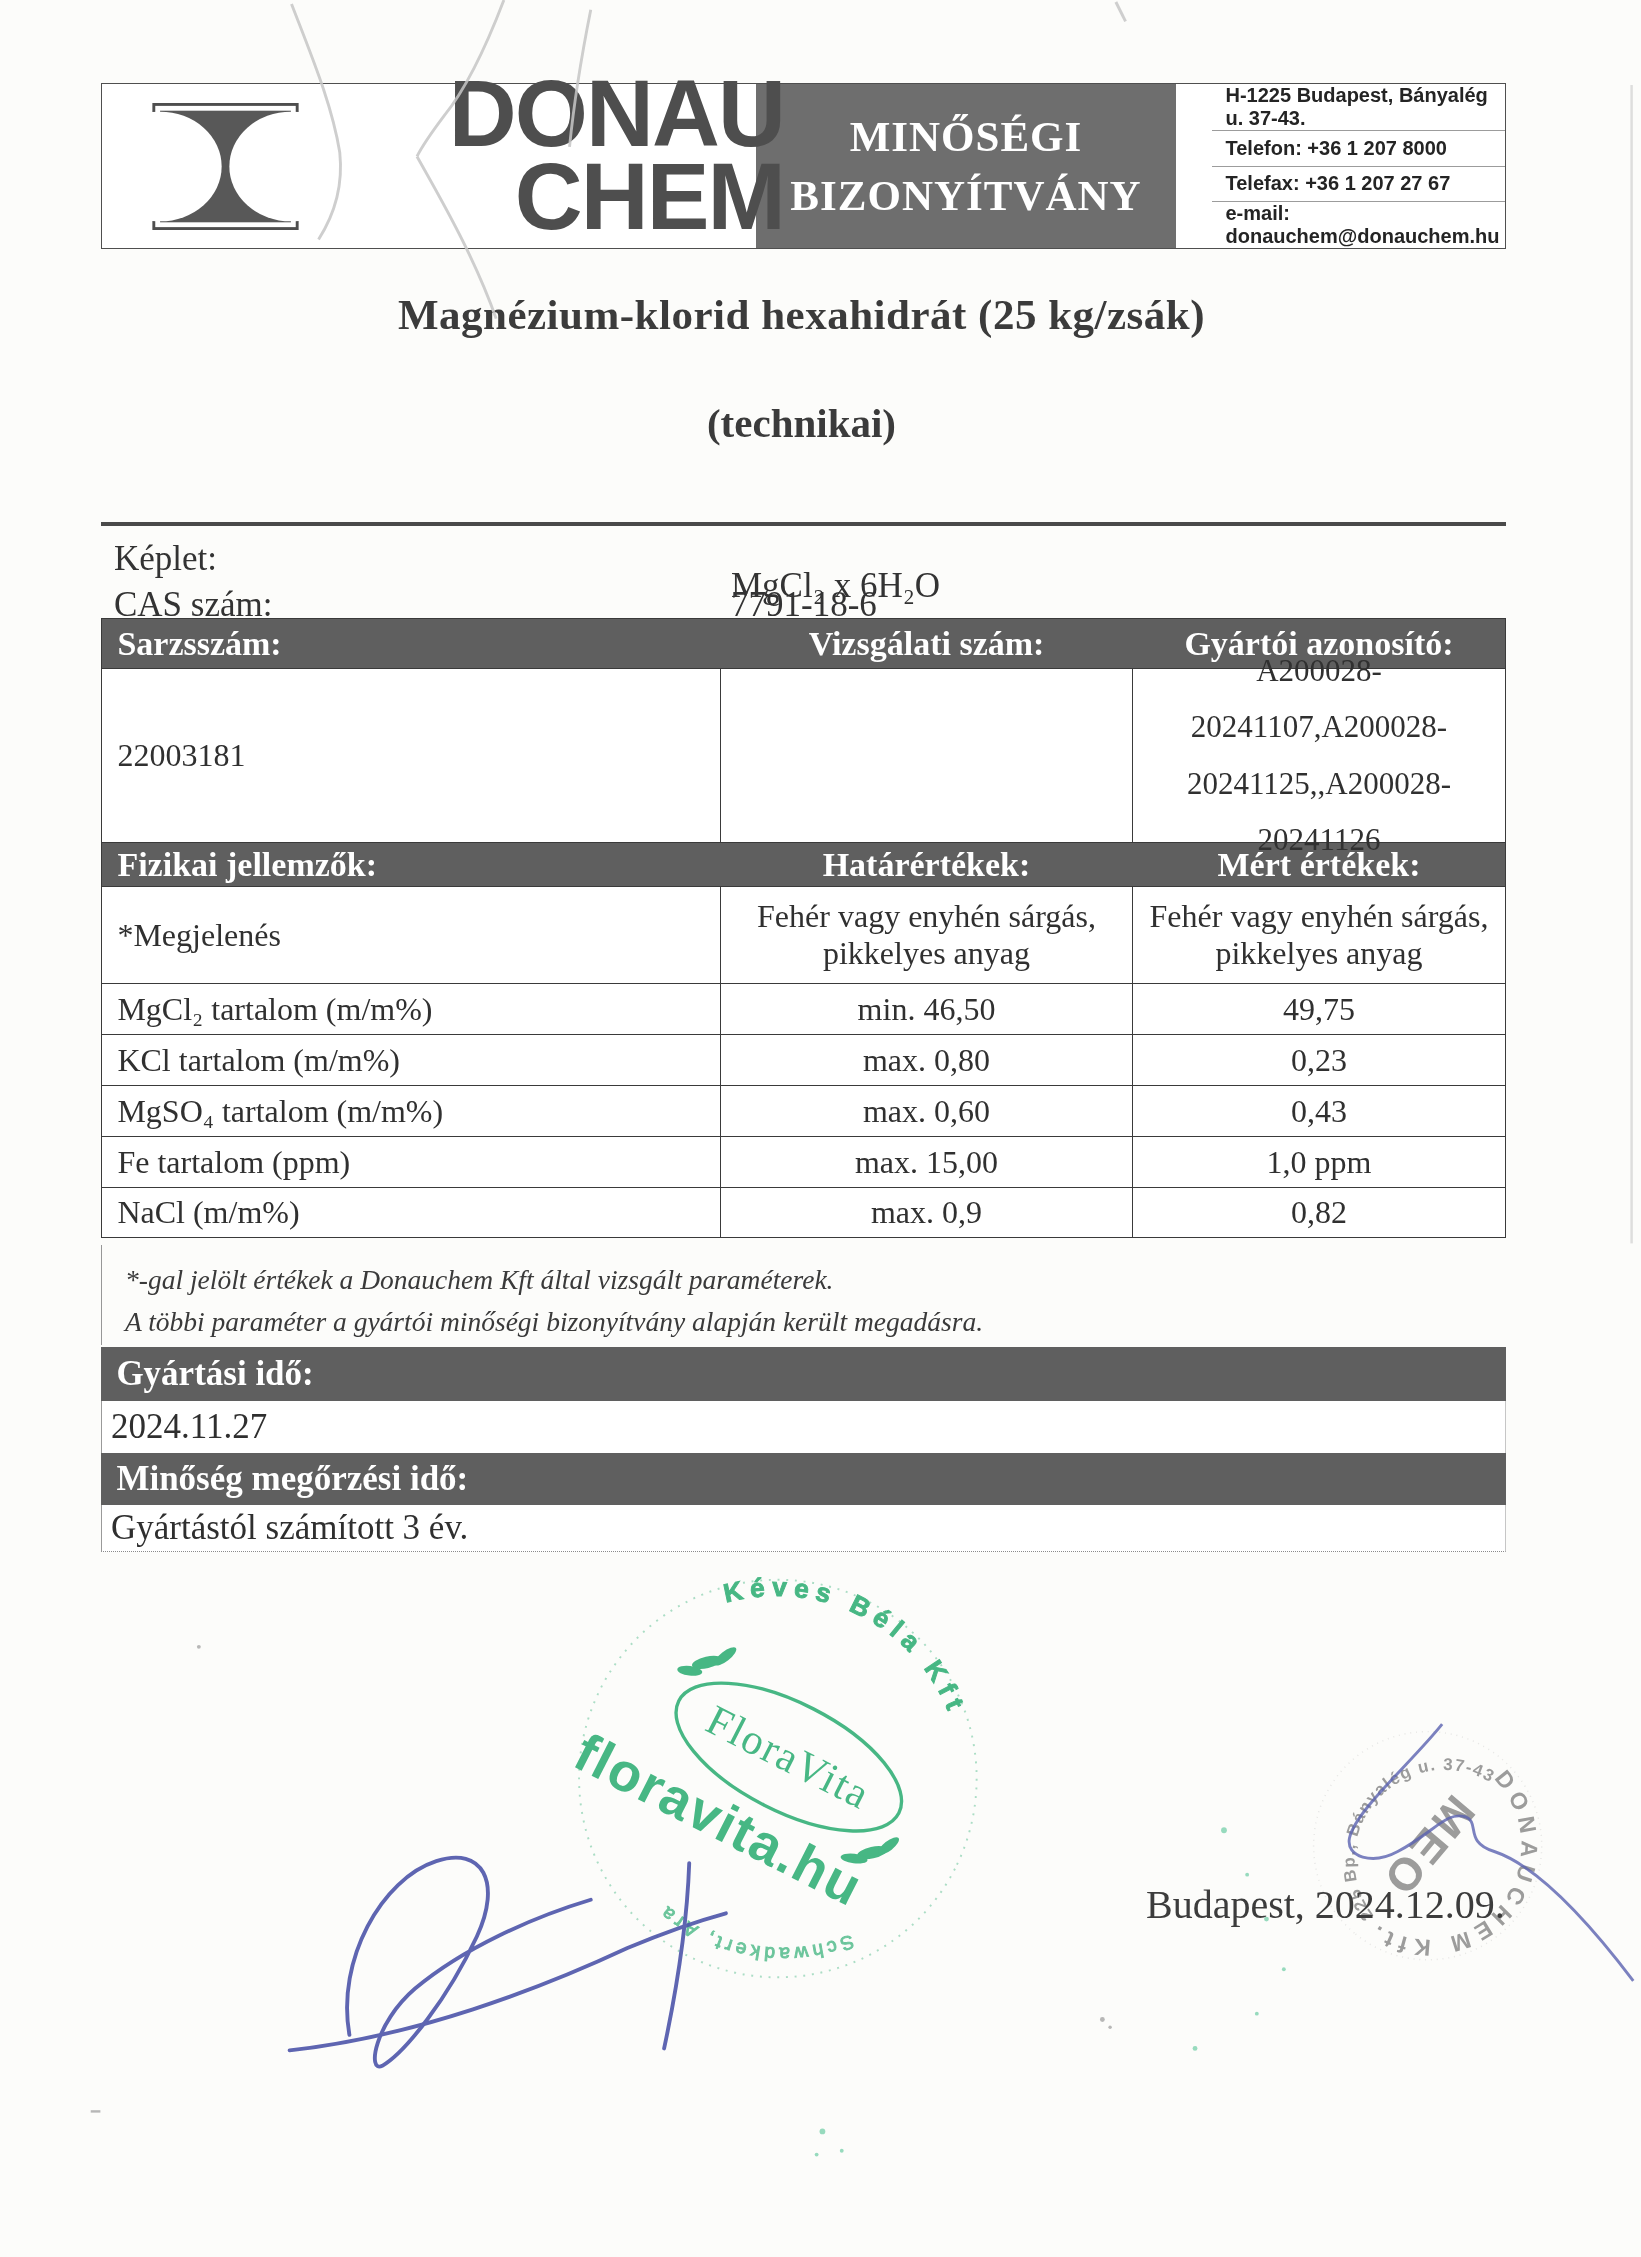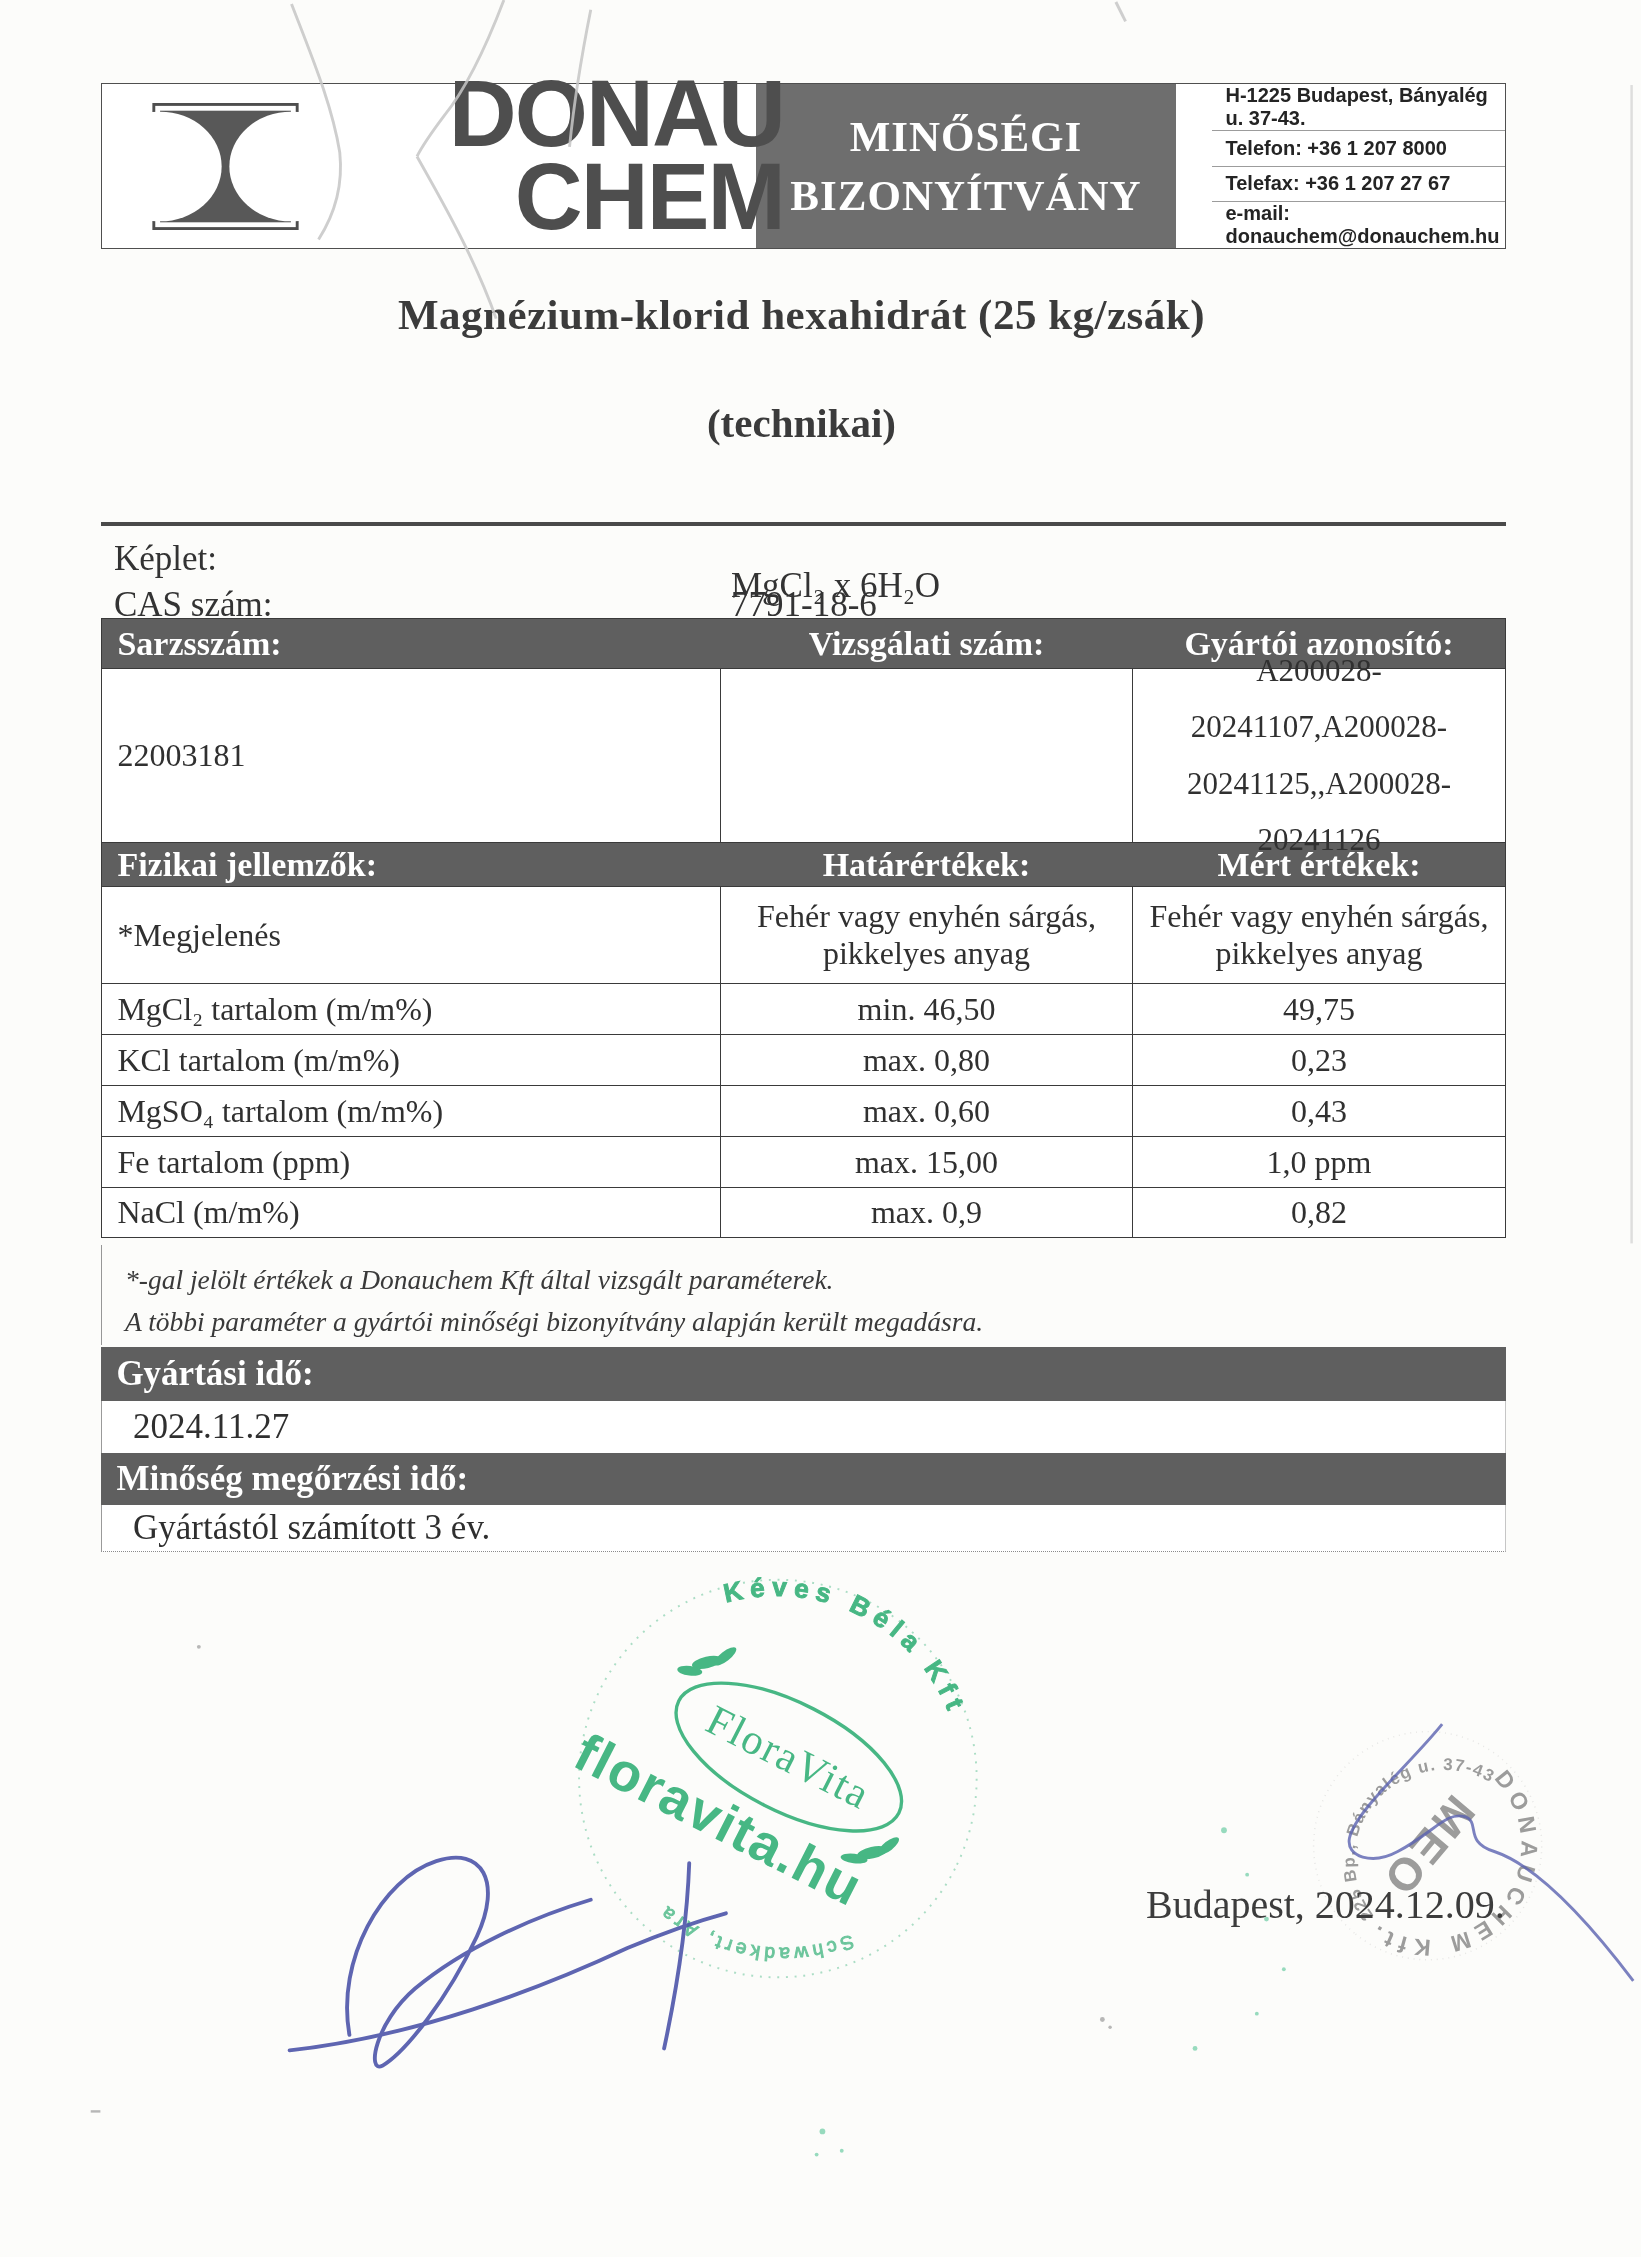--- a/index.html
+++ b/index.html
@@ -57,21 +57,21 @@
   .t-row.light{ font-size:32px; color:#303030; }
   .id-lines{ display:flex; flex-direction:column; width:100%; text-align:center; line-height:1.42; font-size:31px;gap:12px;}
   
   .footnotes{ position:absolute; left:101px; top:1245px; width:1405px; height:100px;
     border-left:1.9px solid #979797; padding:13.5px 0 0 23px; box-sizing:border-box;
     font-style:italic; font-size:27.5px; color:#3a3a3a; line-height:1.55;}
   
   .bar{ position:absolute; left:101px; width:1405px; background:#5f5f5f; color:#fff;
     font-weight:bold; font-size:35px; display:flex; align-items:center; padding-left:15.4px; box-sizing:border-box;}
   .bar-value{ position:absolute; left:101px; width:1405px; background:#fff; color:#2f2f2f;
-    font-size:35px; display:flex; align-items:center; padding-left:31px; box-sizing:border-box;
+    font-size:35px; display:flex; align-items:center; padding-left:9px; box-sizing:border-box;
     border-left:1.9px solid #9a9a9a; border-right:1.9px solid #c6c6c6;}
   #bar-production{ top:1347px; height:54px; }
   #val-production{ top:1401px; height:52px; }
   #bar-shelf{ top:1453px; height:52px; }
   #val-shelf{ top:1505px; height:47px; border-bottom:1.9px dotted #8a8a8a; }
   
   .date-line{ position:absolute; left:1146px; top:1881px; font-size:40px; color:#3c3c3c; }
   .stamp-svg{ position:absolute; pointer-events:none; }
   #floravita-stamp{ left:498px; top:1566px; }
   #meo-stamp{ left:1273px; top:1692px; }

